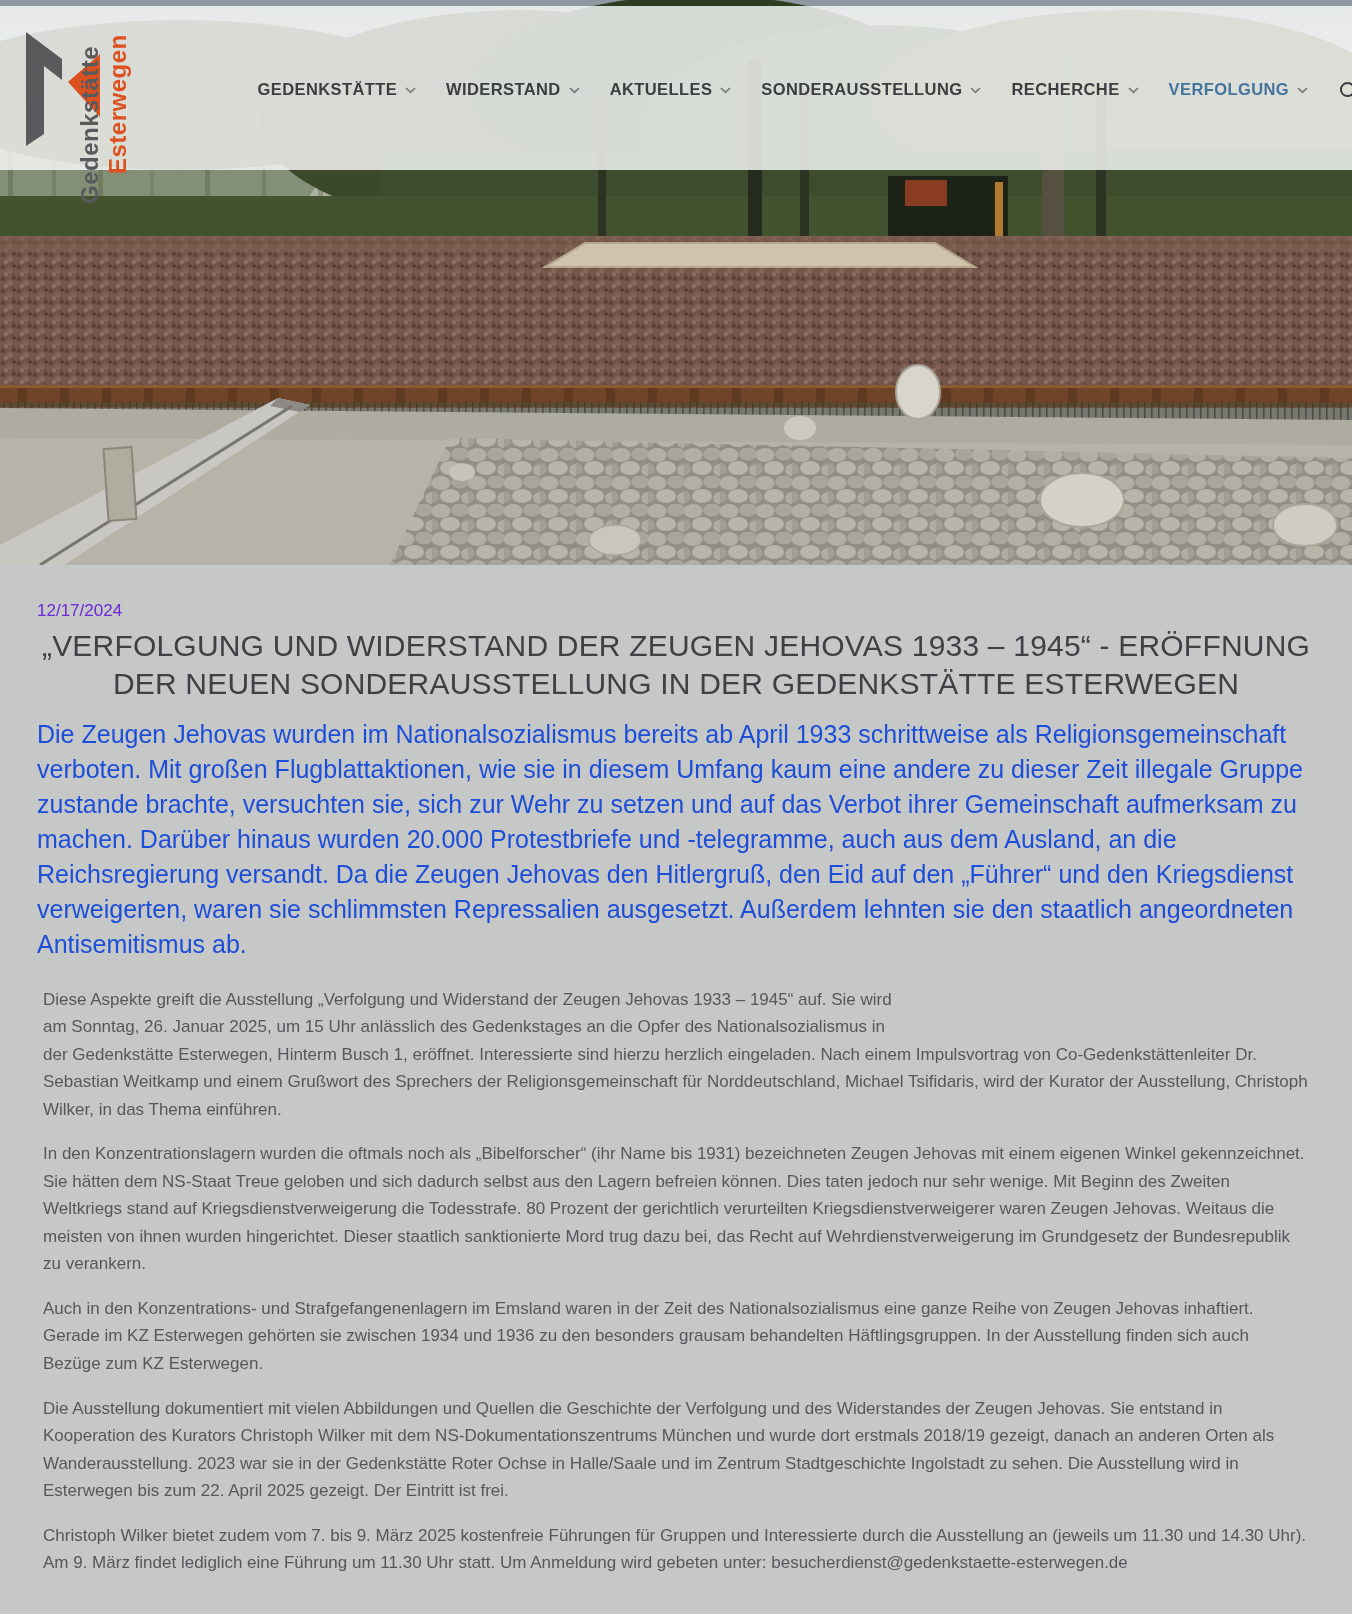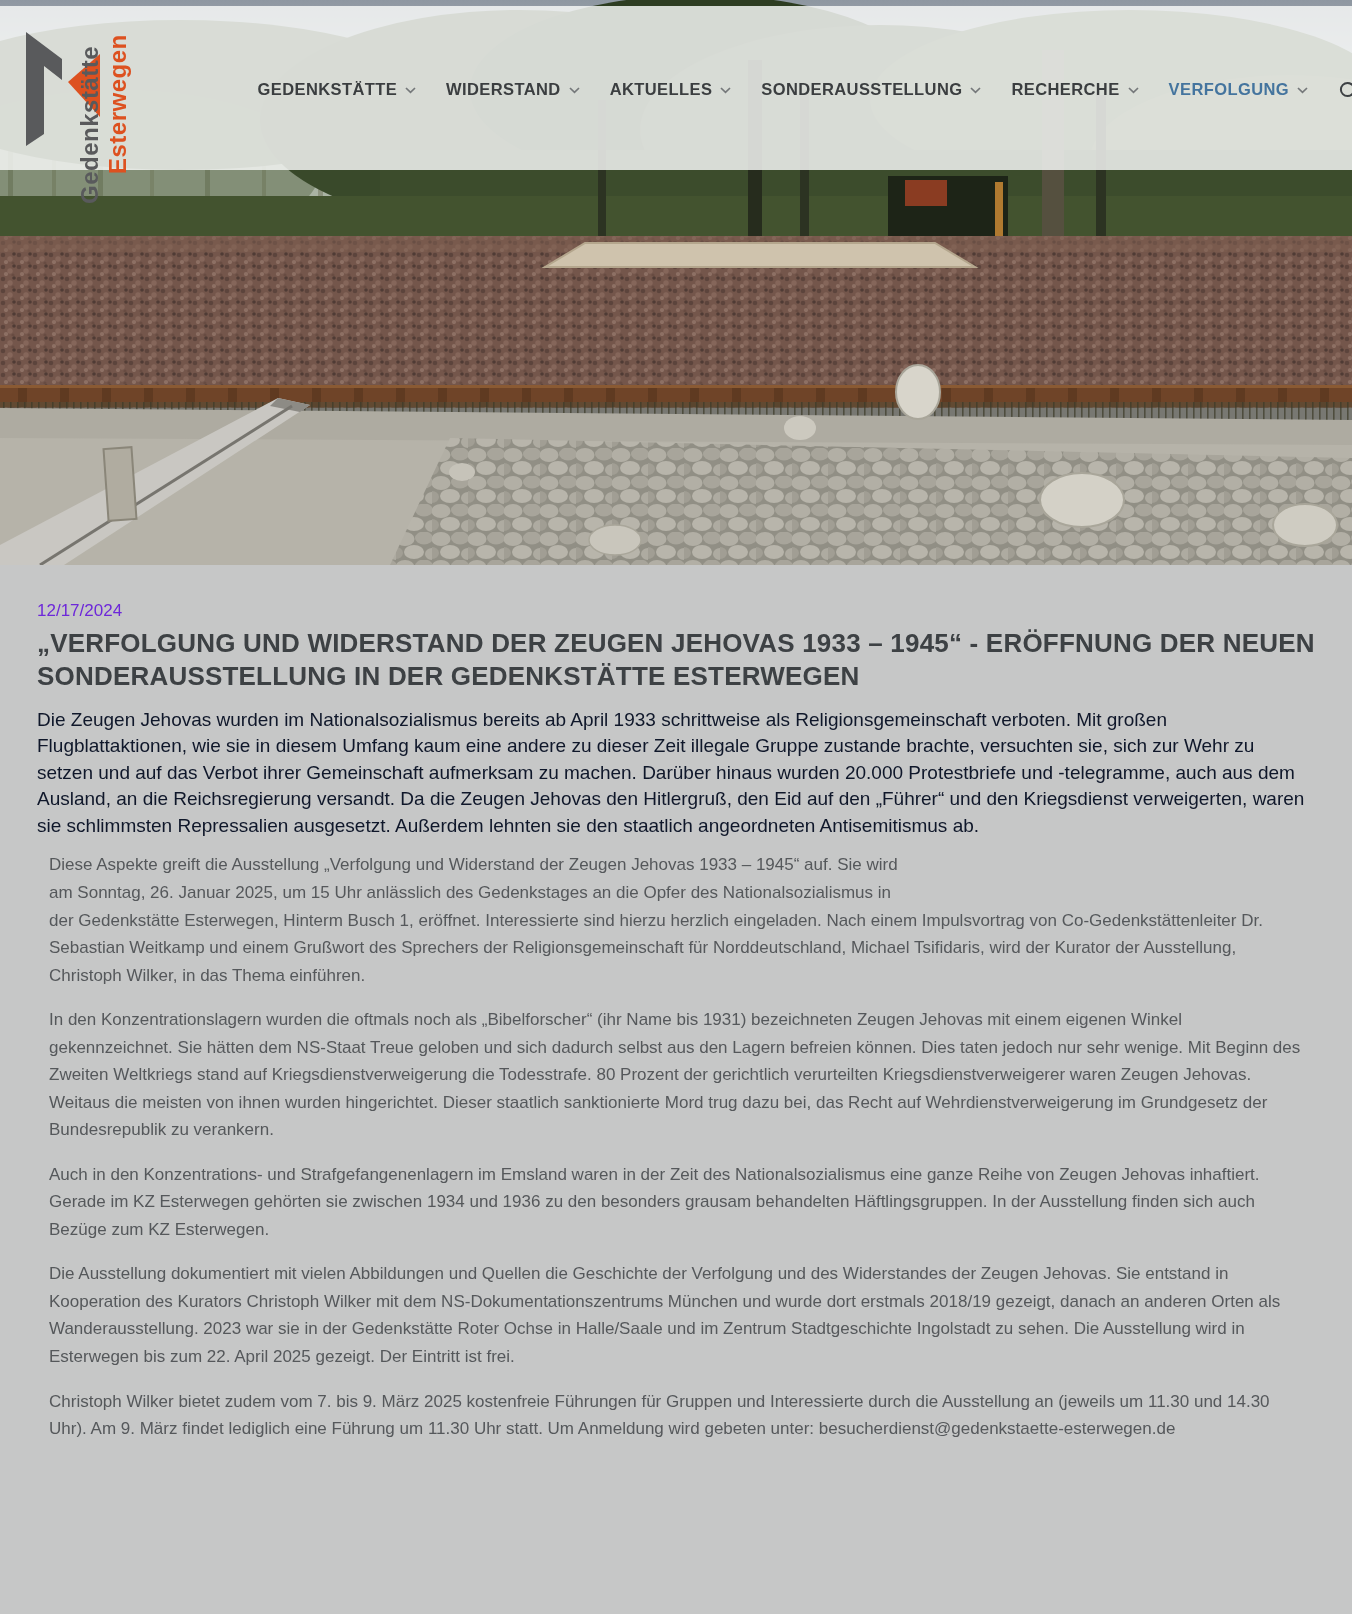--- a/index.html
+++ b/index.html
@@ -29,25 +29,25 @@
   }
   .nav-item{display:flex;align-items:center;gap:8px;cursor:pointer;}
   .nav-label{font-size:16.5px;font-weight:700;letter-spacing:.4px;color:#3b3e40;}
   .nav-item.active .nav-label{color:#44749E;}
   .chev{display:block;margin-top:2px;}
   .search-btn{margin-left:2px;cursor:pointer;display:flex;align-items:center;}
   
   .article{padding:0 37px;}
   .article-date{margin:36px 0 6px;font-size:17px;color:#6d28d9;}
   h1.article-title{
-    margin:0 0 14px;font-size:26px;line-height:1.26;font-weight:700;
-    color:#3d4144;letter-spacing:.2px;text-transform:uppercase;
-  }
-  p.lead{margin:0 0 12px;font-size:19px;line-height:1.40;color:#0f172a;}
-  p.body-p{margin:0 12px 17px;font-size:17px;line-height:1.62;color:#55585b;white-space:pre-line;}
+    margin:0 0 14px;font-size:30px;line-height:1.26;font-weight:400;
+    color:#3d4144;letter-spacing:.2px;text-transform:uppercase;text-align:center;
+  }
+  p.lead{margin:0 0 24px;font-size:25px;line-height:1.40;color:#1d4ed8;}
+  p.body-p{margin:0 6px 17px;font-size:17px;line-height:1.62;color:#55585b;white-space:pre-line;}
 </style>
 </head>
 <body>
 
 <div class="hero">
   <svg class="scene" viewBox="0 0 1352 565" preserveAspectRatio="none" aria-hidden="true">
     <defs>
       <linearGradient id="sky" x1="0" y1="0" x2="0" y2="1">
         <stop offset="0" stop-color="#8e97a1"></stop>
         <stop offset="0.45" stop-color="#c3c8ca"></stop>

